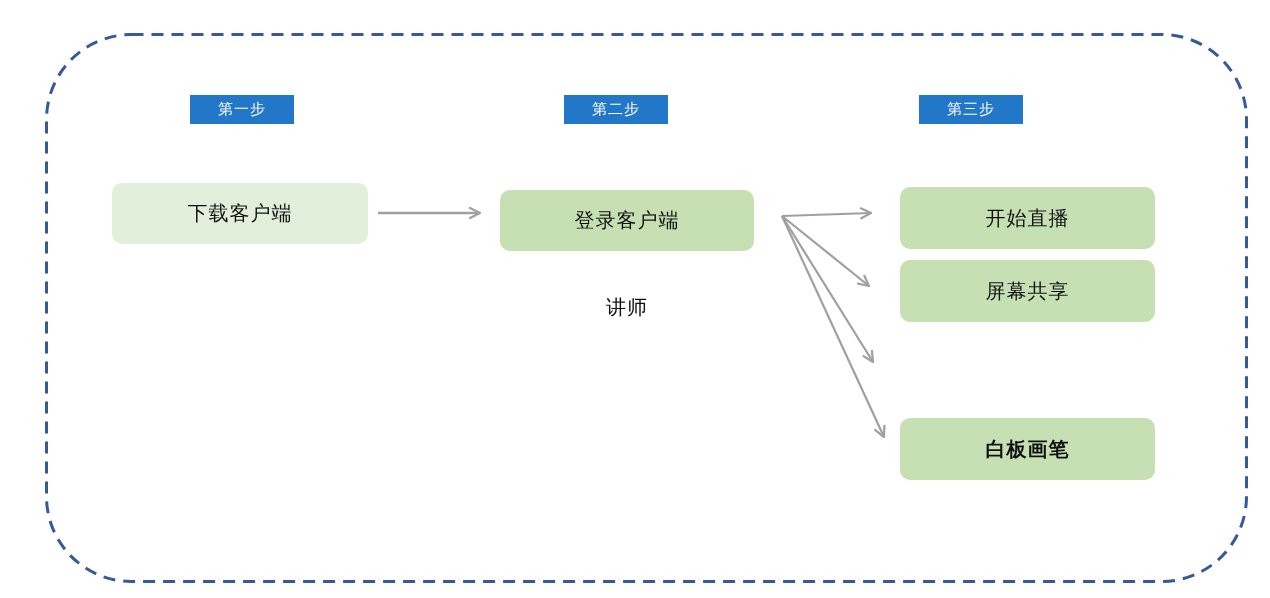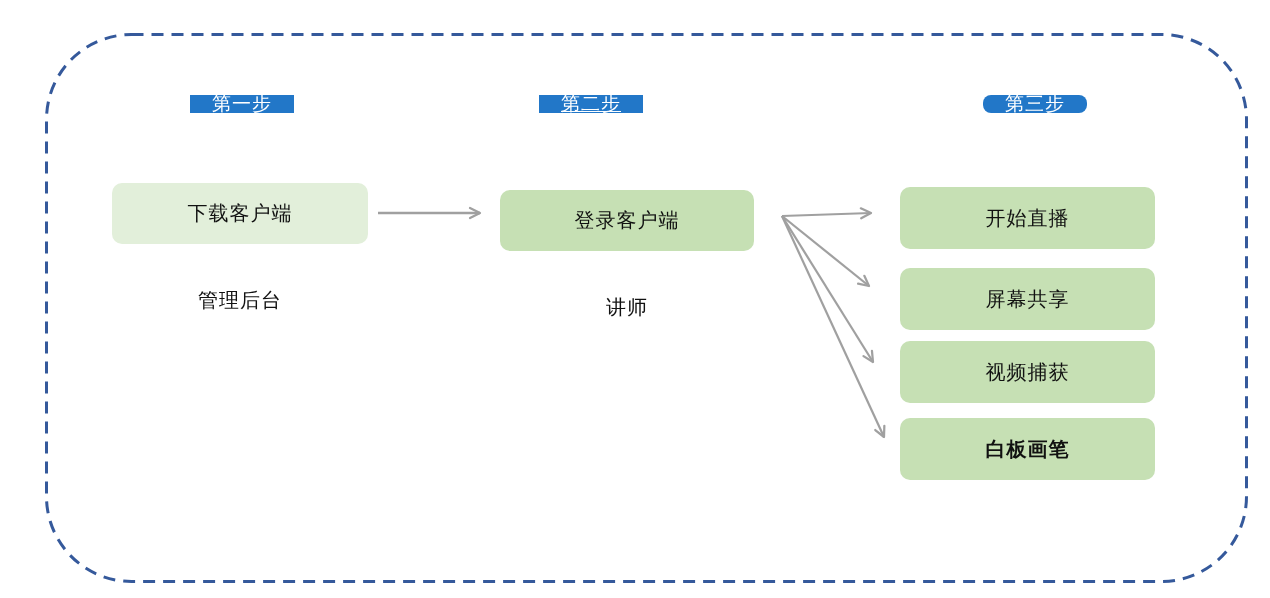--- a/index.html
+++ b/index.html
@@ -26,32 +26,32 @@
   .overlay-svg {
     position: absolute;
     left: 0; top: 0;
     width: 1270px; height: 598px;
     pointer-events: none;
   }
   .step-badge {
     position: absolute;
     top: 95px;
     width: 104px;
-    height: 18px;
+    height: 29px;
     background: var(--badge-bg);
     color: var(--badge-text);
-    font-size: 19px;
+    font-size: 15px;
     display: flex;
     align-items: center;
     justify-content: center;
     letter-spacing: 1px;
   }
   .badge-1 { left: 190px; }
-  .badge-2 { left: 539px; text-decoration: underline; }
-  .badge-3 { left: 983px; border-radius: 8px; }
+  .badge-2 { left: 564px; }
+  .badge-3 { left: 919px; }
   .node {
     position: absolute;
     display: flex;
     align-items: center;
     justify-content: center;
     font-size: 20px;
     border-radius: 10px;
     letter-spacing: 1px;
     text-align: right;
   }
@@ -62,21 +62,21 @@
   .node-login {
     left: 500px; top: 183px; width: 254px; height: 61px;
     background: var(--box-green);
     margin-top: 7px;
   }
   .node-right {
     left: 900px; width: 255px; height: 62px;
     background: var(--box-green);
   }
   .node-right.r1 { top: 187px; }
-  .node-right.r2 { top: 268px; }
+  .node-right.r2 { top: 260px; }
   .node-right.r3 { top: 341px; }
   .node-right.r4 { top: 418px; font-weight: bold; }
   .caption {
     position: absolute;
     font-size: 20px;
     text-align: center;
     letter-spacing: 1px;
   }
   .caption-1 { left: 112px; top: 287px; width: 256px; }
   .caption-2 { left: 500px; top: 294px; width: 254px; }
@@ -100,23 +100,21 @@
     <line x1="782" y1="216" x2="869" y2="286" stroke="var(--arrow-gray)" stroke-width="2.2" marker-end="url(#ah)"></line>
     <line x1="782" y1="216" x2="873" y2="362" stroke="var(--arrow-gray)" stroke-width="2.2" marker-end="url(#ah)"></line>
     <line x1="782" y1="216" x2="884" y2="437" stroke="var(--arrow-gray)" stroke-width="2.2" marker-end="url(#ah)"></line>
   </svg>
 
   <div class="step-badge badge-1">第一步</div>
   <div class="step-badge badge-2">第二步</div>
   <div class="step-badge badge-3">第三步</div>
 
   <div class="node node-download">下载客户端</div>
-  <div class="caption caption-1">管理后台</div>
 
   <div class="node node-login">登录客户端</div>
   <div class="caption caption-2">讲师</div>
 
   <div class="node node-right r1">开始直播</div>
   <div class="node node-right r2">屏幕共享</div>
-  <div class="node node-right r3">视频捕获</div>
   <div class="node node-right r4">白板画笔</div>
 
 </div>
 
 </body></html>

